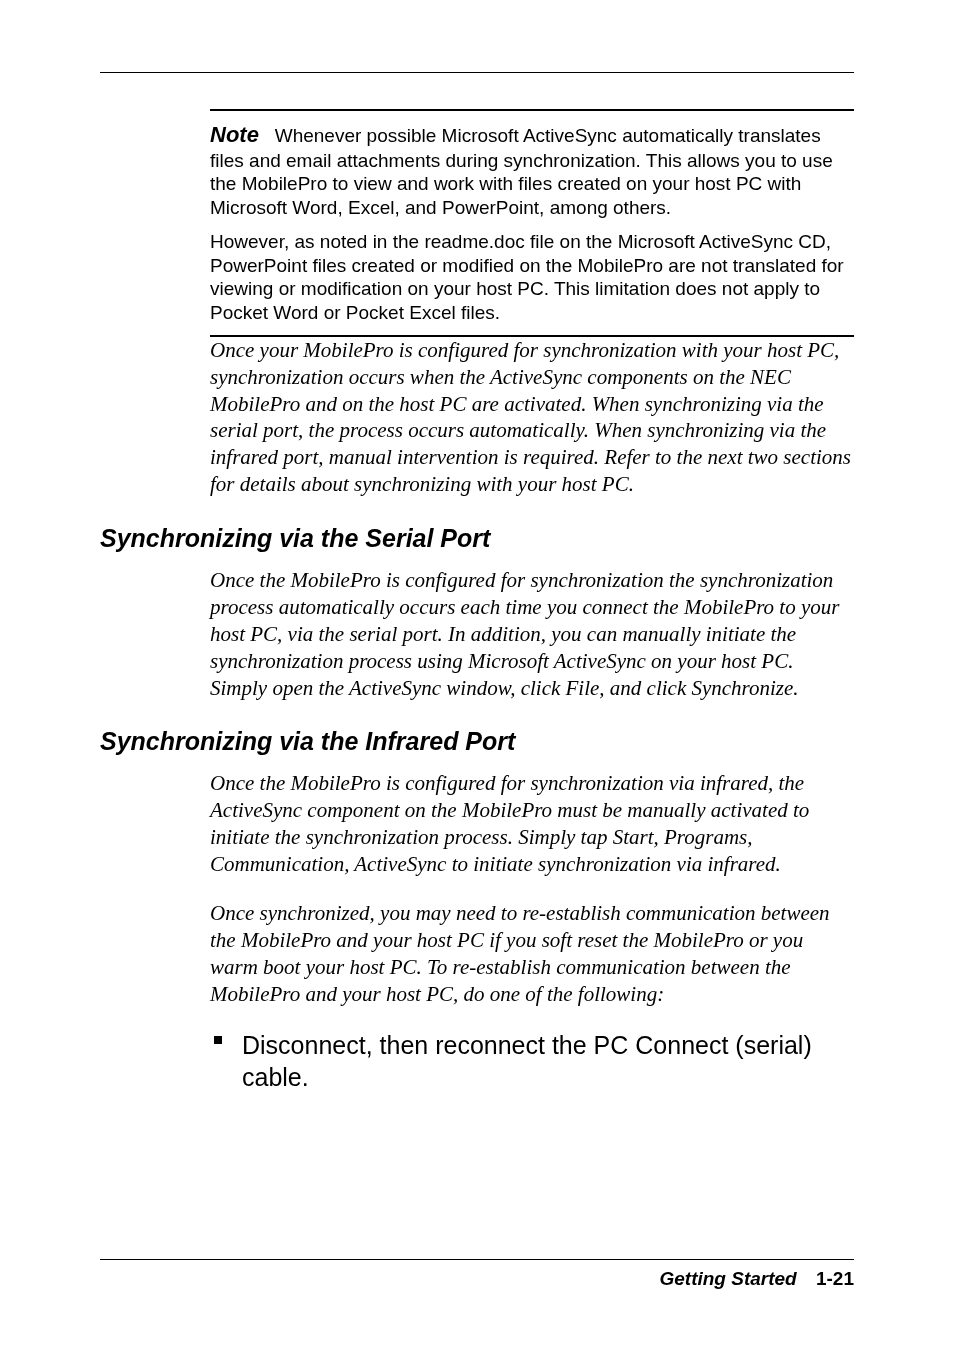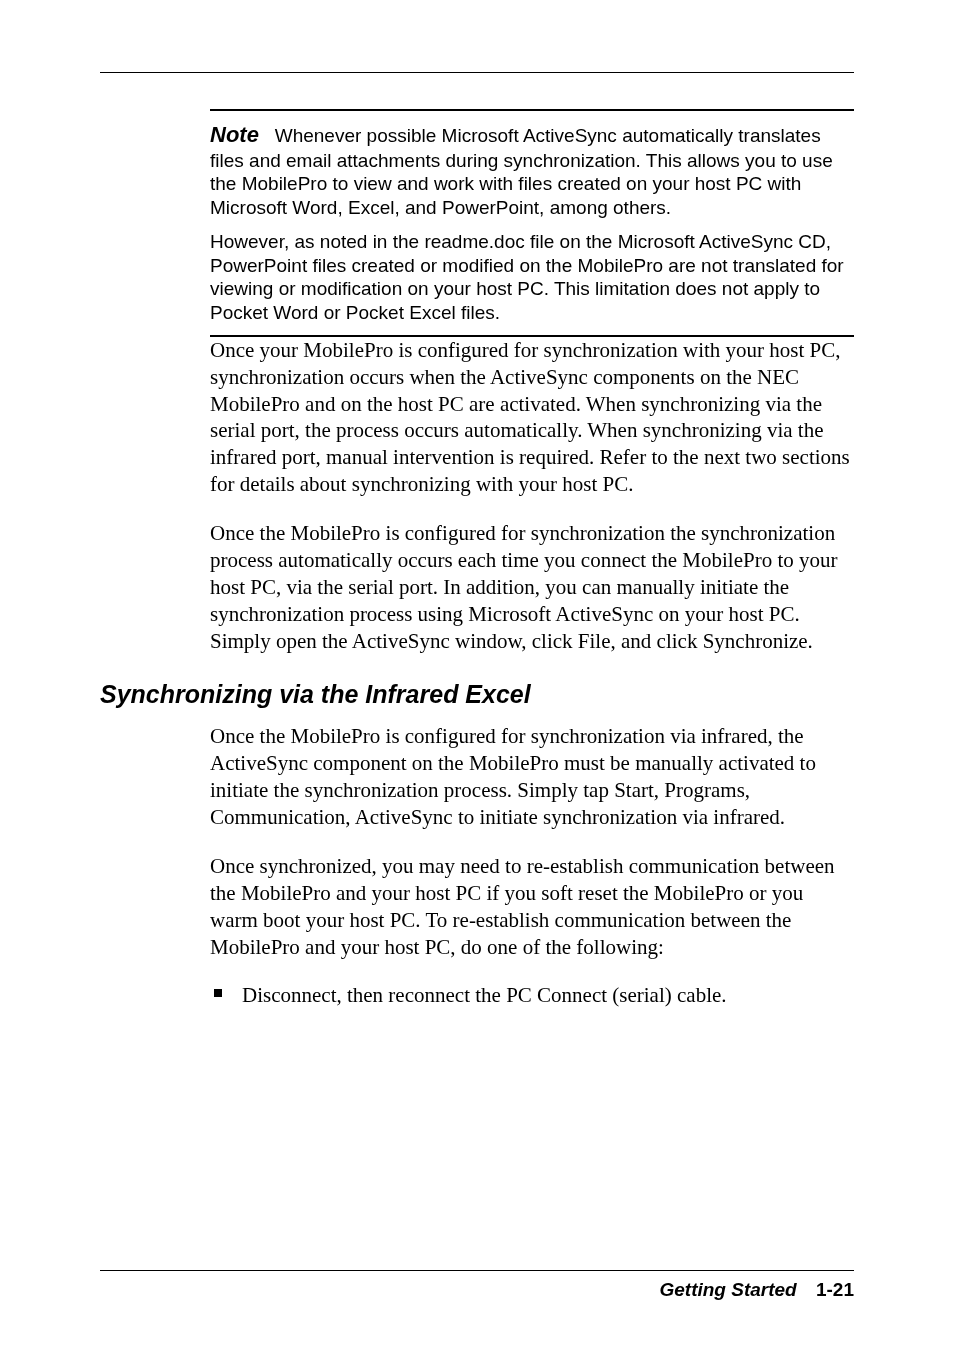--- a/index.html
+++ b/index.html
@@ -43,55 +43,56 @@
     margin-top: 34px;
     margin-bottom: 16px;
     margin-left: 0;
   }
   .body-para {
     font-family: "Times New Roman", Times, serif;
     font-size: 21px;
     line-height: 1.28;
     margin-left: 110px;
     margin-bottom: 22px;
+    font-style: italic;
   }
   h2.subheading {
     font-family: Arial, Helvetica, sans-serif;
     font-weight: bold;
     font-style: italic;
     font-size: 25px;
     margin-top: 26px;
     margin-bottom: 14px;
     margin-left: 0;
   }
   ul.bullets {
     list-style: none;
     margin-left: 110px;
     margin-bottom: 20px;
   }
   ul.bullets li {
     position: relative;
     padding-left: 32px;
-    font-family: Liberation Serif, serif;
-    font-size: 21px;
+    font-family: Liberation Sans, sans-serif;
+    font-size: 25px;
     line-height: 1.28;
   }
   ul.bullets li .bullet-icon {
     position: absolute;
     left: 4px;
     top: 7px;
     width: 8px;
     height: 8px;
     background: #000;
   }
   .footer {
     position: absolute;
     left: 100px;
     right: 100px;
-    bottom: 51px;
+    bottom: 62px;
   }
   .footer-rule {
     border-top: 1.5px solid #000;
     margin-bottom: 8px;
   }
   .footer-text {
     font-family: Arial, Helvetica, sans-serif;
     text-align: right;
     font-size: 19px;
   }
@@ -109,23 +110,24 @@
     <div class="note-rule-heavy"></div>
     <p class="note-para">
       <span class="note-label">Note</span>&nbsp;&nbsp;&nbsp;<span>Whenever possible Microsoft ActiveSync automatically translates files and email attachments during synchronization. This allows you to use the MobilePro to view and work with files created on your host PC with Microsoft Word, Excel, and PowerPoint, among others.</span>
     </p>
     <p class="note-para">However, as noted in the readme.doc file on the Microsoft ActiveSync CD, PowerPoint files created or modified on the MobilePro are not translated for viewing or modification on your host PC. This limitation does not apply to Pocket Word or Pocket Excel files.</p>
     <div class="note-rule-heavy end"></div>
   </div>
 
   <p class="body-para">Once your MobilePro is configured for synchronization with your host PC, synchronization occurs when the ActiveSync components on the NEC MobilePro and on the host PC are activated. When synchronizing via the serial port, the process occurs automatically. When synchronizing via the infrared port, manual intervention is required. Refer to the next two sections for details about synchronizing with your host PC.</p>
 
+  <h2 class="subheading">Synchronizing via the Serial Port</h2>
   <p class="body-para">Once the MobilePro is configured for synchronization the synchronization process automatically occurs each time you connect the MobilePro to your host PC, via the serial port. In addition, you can manually initiate the synchronization process using Microsoft ActiveSync on your host PC. Simply open the ActiveSync window, click File, and click Synchronize.</p>
 
-  <h2 class="subheading">Synchronizing via the Infrared Excel</h2>
+  <h2 class="subheading">Synchronizing via the Infrared Port</h2>
   <p class="body-para">Once the MobilePro is configured for synchronization via infrared, the ActiveSync component on the MobilePro must be manually activated to initiate the synchronization process. Simply tap Start, Programs, Communication, ActiveSync to initiate synchronization via infrared.</p>
 
   <p class="body-para">Once synchronized, you may need to re-establish communication between the MobilePro and your host PC if you soft reset the MobilePro or you warm boot your host PC. To re-establish communication between the MobilePro and your host PC, do one of the following:</p>
 
   <ul class="bullets">
     <li>
       <span class="bullet-icon"></span>
       <span>Disconnect, then reconnect the PC Connect (serial) cable.</span>
     </li>
   </ul>

